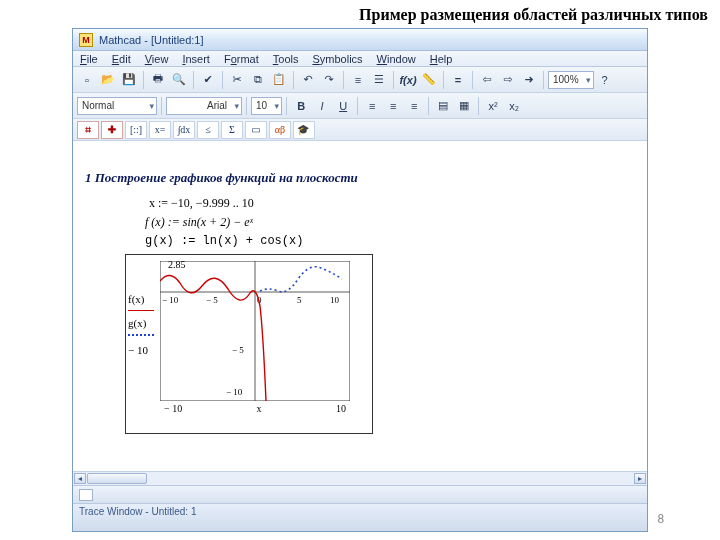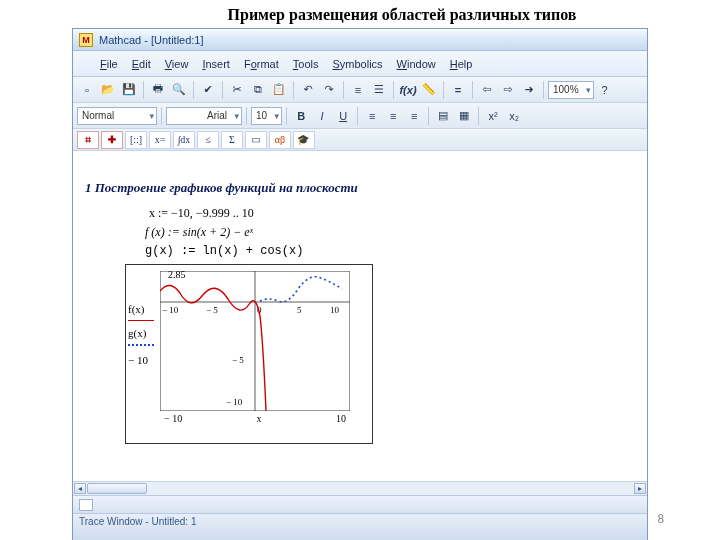--- a/index.html
+++ b/index.html
@@ -1,22 +1,22 @@
 <!DOCTYPE html>
 <html><head>
 <meta charset="utf-8">
 <style>
   * { box-sizing: border-box; margin: 0; padding: 0; }
   body { width: 720px; height: 540px; font-family: Tahoma, Arial, sans-serif; font-size: 11px; background: #fff; overflow: hidden; position: relative; }
-  .slide-title { font-size: 16px; font-weight: bold; text-align: center; padding: 6px 0 4px 84px; font-family: "Times New Roman", serif; color:#000; }
+  .slide-title { font-size: 16px; font-weight: bold; text-align: right; padding: 6px 12px 4px 84px; font-family: "Times New Roman", serif; color:#000; }
   .app-window { margin: 0 72px 0 72px; border: 1px solid #7a9bc4; background: #fff; box-shadow: 0 0 0 1px #c9d8ea inset; }
   .titlebar { height: 22px; background: linear-gradient(#f6fbff,#dceaf9 45%,#c8daf0); display:flex; align-items:center; padding:0 6px; border-bottom:1px solid #a7bde0; }
   .titlebar .logo { width:14px; height:14px; background:#ffe27a; border:1px solid #b38f00; margin-right:6px; display:flex; align-items:center; justify-content:center; font-size:9px; font-weight:bold; color:#b30000; }
   .titlebar .title-text { color:#1a3f7a; font-size:11px; }
-  .menubar { height:26px; background:linear-gradient(#f3f7fc,#e5edf8); border-bottom:1px solid #b8c9e0; display:flex; align-items:center; padding:0 20px; }
+  .menubar { height:16px; background:linear-gradient(#f3f7fc,#e5edf8); border-bottom:1px solid #b8c9e0; display:flex; align-items:center; padding:0 0; }
   .menu-item { padding:2px 7px; color:#1b2a4a; cursor:default; }
   .menu-item .mn-u { text-decoration: underline; }
   .toolbar { height:26px; background:linear-gradient(#f1f6fb,#e0e9f4); border-bottom:1px solid #c5d3e6; display:flex; align-items:center; padding:0 4px; gap:1px; }
   .tb-btn { width:20px; height:20px; display:flex; align-items:center; justify-content:center; border:1px solid transparent; border-radius:2px; color:#2b3c5a; font-size:11px; }
   .tb-sep { width:1px; height:18px; background:#b8c9e0; margin:0 3px; }
   .tb-select { height:18px; border:1px solid #9fb4d4; background:#fff; font-size:10px; padding:0 14px 0 4px; display:flex; align-items:center; position:relative; color:#333; }
   .tb-select::after { content:"▾"; position:absolute; right:2px; font-size:9px; color:#4a6; color:#5a6f8f; }
   .tb-select.wide { min-width:80px; }
   .tb-select.font { min-width:70px;padding-left:40px; }
   .tb-select.sz { min-width:28px; }

